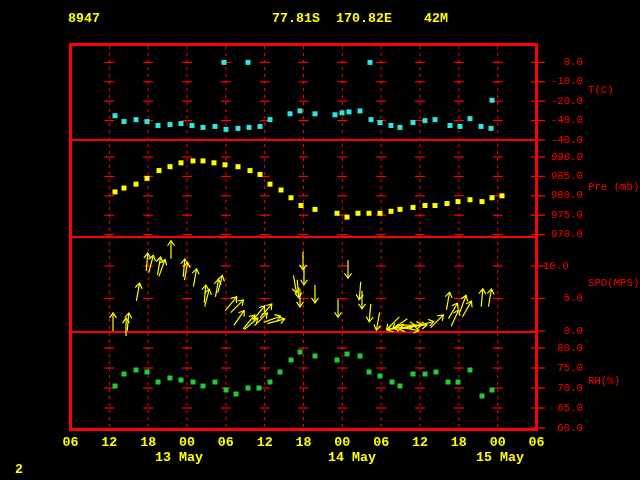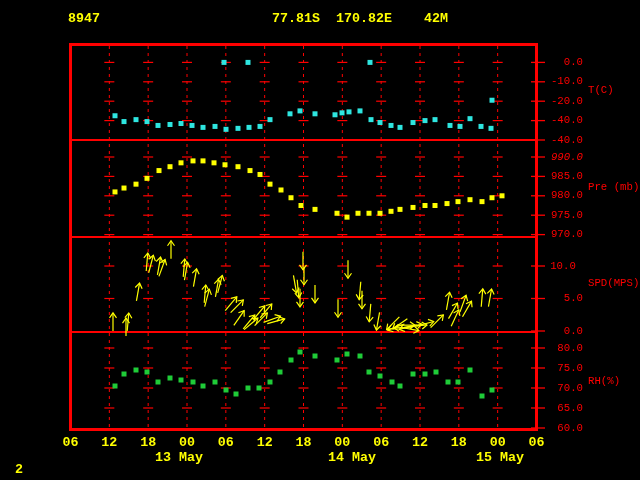--- a/index.html
+++ b/index.html
@@ -560,21 +560,21 @@
       <div class="rlbl rght" style="position: absolute; right: 57px; top: 95.7px; width: 40px; text-align: right;">-20.0</div>
       <div class="rlbl rght" style="position: absolute; right: 57px; top: 115.1px; width: 40px; text-align: right;">-40.0</div>
       <div class="rlbl rght" style="position: absolute; right: 57px; top: 134.5px; width: 40px; text-align: right;">-40.0</div>
       <div class="rlbl" style="position: absolute; left: 588px; top: 84.5px;">T(C)</div>
       <div class="rlbl rght" style="position: absolute; right: 57px; top: 151.5px; width: 40px; text-align: right; font-style: italic;">990.0</div>
       <div class="rlbl rght" style="position: absolute; right: 57px; top: 170.9px; width: 40px; text-align: right;">985.0</div>
       <div class="rlbl rght" style="position: absolute; right: 57px; top: 190.3px; width: 40px; text-align: right;">980.0</div>
       <div class="rlbl rght" style="position: absolute; right: 57px; top: 209.7px; width: 40px; text-align: right;">975.0</div>
       <div class="rlbl rght" style="position: absolute; right: 57px; top: 229.1px; width: 40px; text-align: right;">970.0</div>
       <div class="rlbl" style="position: absolute; left: 588px; top: 181.5px;">Pre (mb)</div>
-      <div class="rlbl rght" style="position: absolute; right: 57px; top: 260.5px; width: 40px; text-align: center;">10.0</div>
+      <div class="rlbl rght" style="position: absolute; right: 57px; top: 260.5px; width: 40px; text-align: left;">10.0</div>
       <div class="rlbl rght" style="position: absolute; right: 57px; top: 293px; width: 40px; text-align: right;">5.0</div>
       <div class="rlbl rght" style="position: absolute; right: 57px; top: 325.5px; width: 40px; text-align: right;">0.0</div>
       <div class="rlbl" style="position: absolute; left: 588px; top: 277.5px;">SPD(MPS)</div>
       <div class="rlbl rght" style="position: absolute; right: 57px; top: 342.5px; width: 40px; text-align: right;">80.0</div>
       <div class="rlbl rght" style="position: absolute; right: 57px; top: 362.5px; width: 40px; text-align: right;">75.0</div>
       <div class="rlbl rght" style="position: absolute; right: 57px; top: 382.5px; width: 40px; text-align: right;">70.0</div>
       <div class="rlbl rght" style="position: absolute; right: 57px; top: 402.5px; width: 40px; text-align: right;">65.0</div>
       <div class="rlbl rght" style="position: absolute; right: 57px; top: 422.5px; width: 40px; text-align: right;">60.0</div>
       <div class="rlbl" style="position: absolute; left: 588px; top: 375.5px;">RH(%)</div>
     </div>

